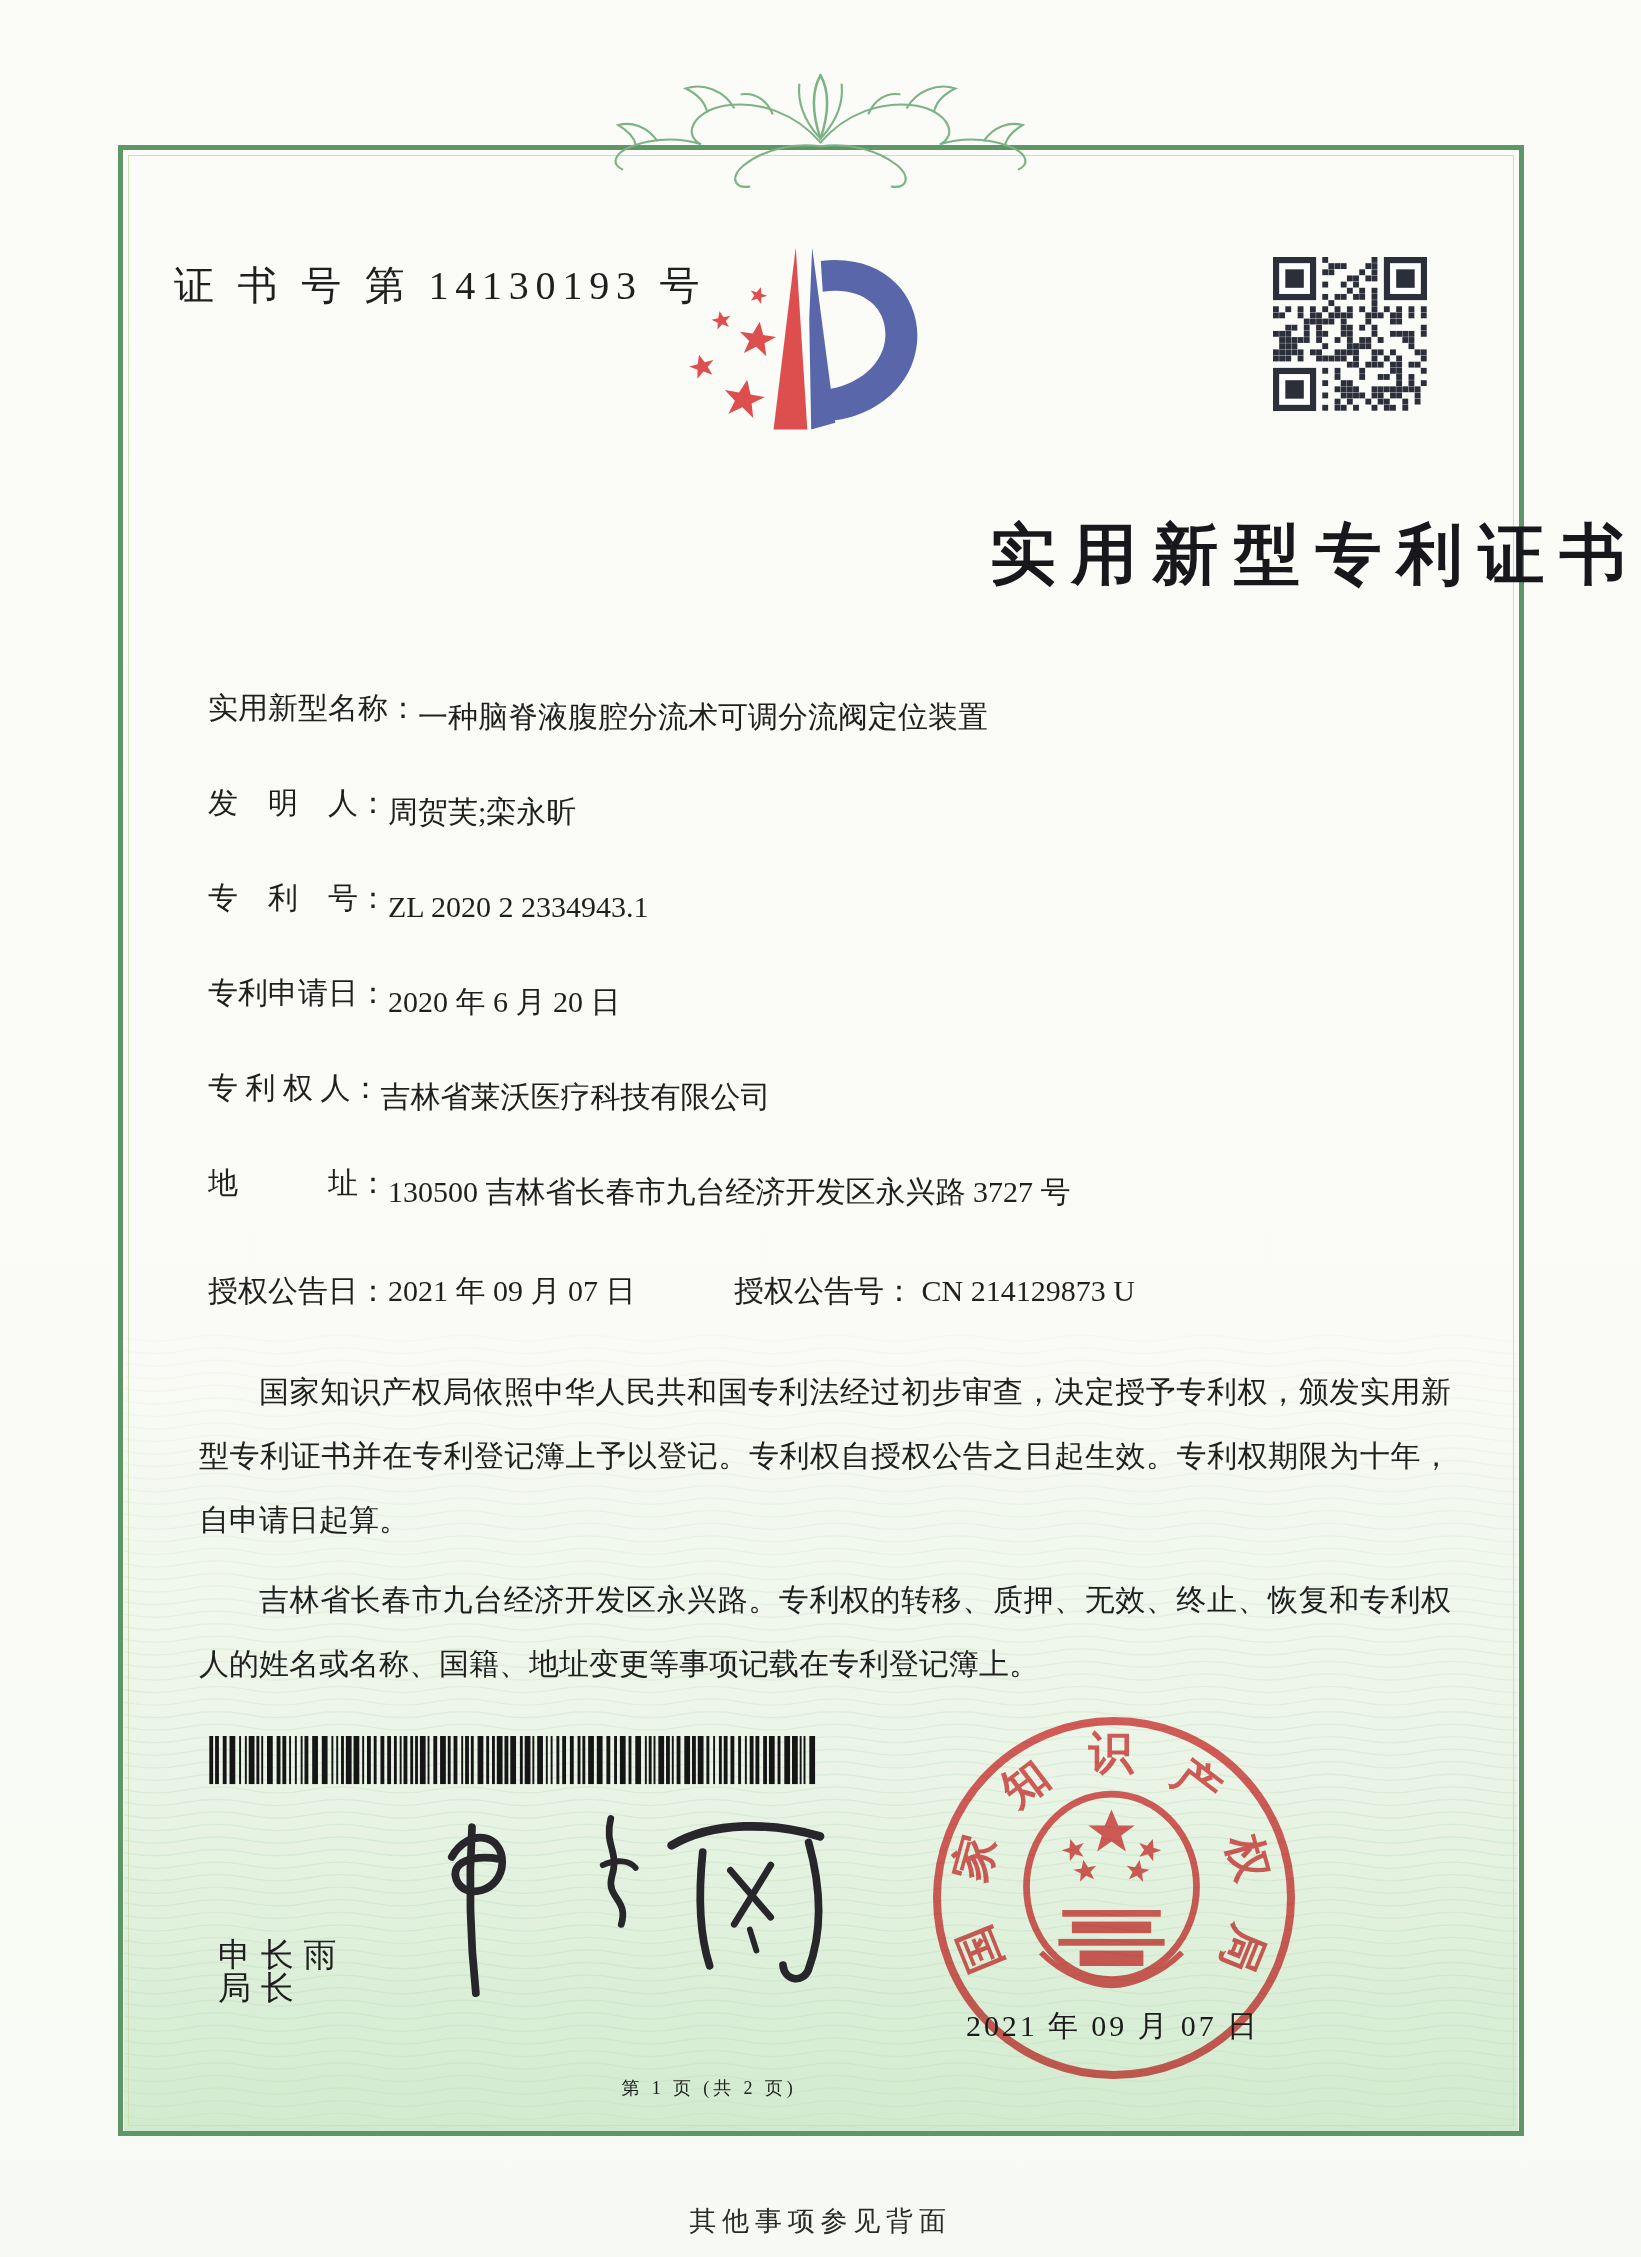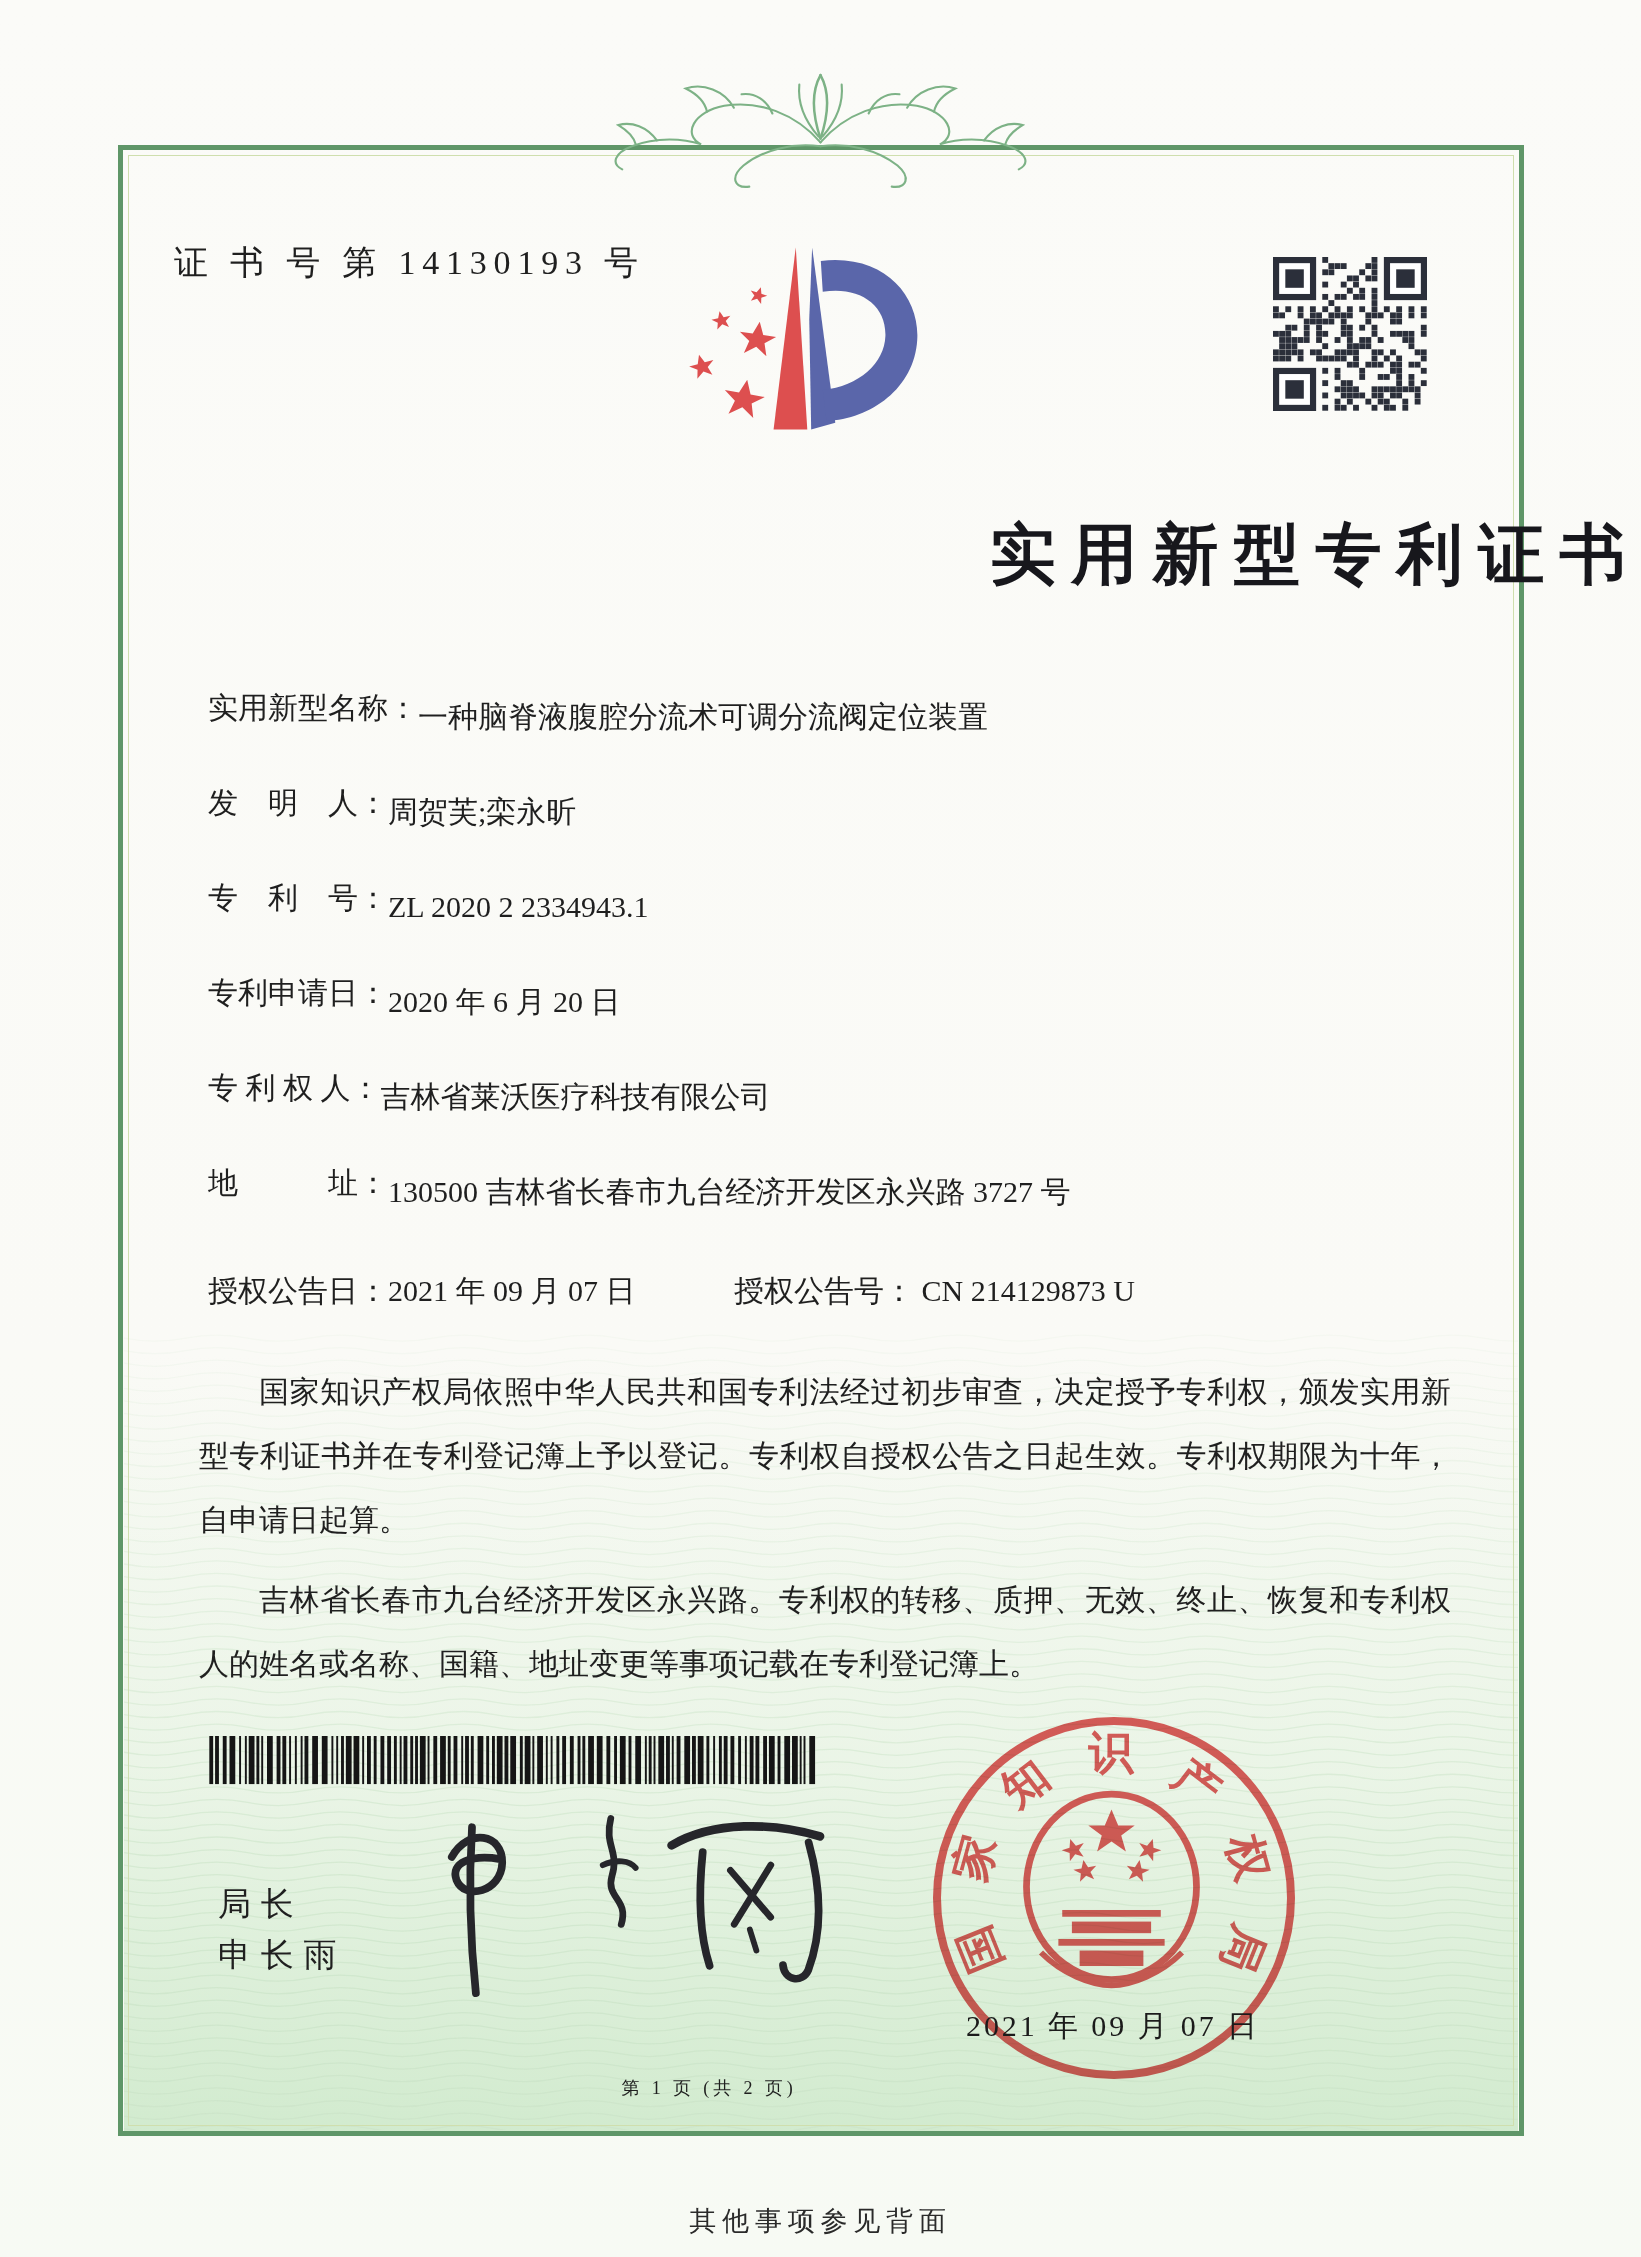--- a/index.html
+++ b/index.html
@@ -15,40 +15,40 @@
     background:linear-gradient(180deg,rgba(222,240,219,0) 0%,rgba(216,238,212,0.45) 55%,rgba(203,232,200,0.85) 100%);}
   .waves{left:124px;top:1332px;z-index:1;
     -webkit-mask-image:linear-gradient(180deg,rgba(0,0,0,0.10) 0%,rgba(0,0,0,0.45) 45%,rgba(0,0,0,0.95) 100%);
     mask-image:linear-gradient(180deg,rgba(0,0,0,0.10) 0%,rgba(0,0,0,0.45) 45%,rgba(0,0,0,0.95) 100%);}
   
   .frame{left:118px;top:145px;width:1406px;height:1991px;box-sizing:border-box;
     border:5.8px solid #5f9668;z-index:2;pointer-events:none;}
   .frame-inner{position:absolute;left:4.8px;top:4.8px;right:4.8px;bottom:4.8px;border:1.9px solid #cfdfae;}
   .ornament{left:589px;top:50px;z-index:3;}
   
-  .cert-no{left:174px;top:240px;font-size:34px;letter-spacing:6.8px;z-index:3;text-align:center;}
+  .cert-no{left:174px;top:258px;font-size:40px;letter-spacing:6.8px;z-index:3;text-align:center;}
   .logo{left:676px;top:232px;z-index:3;}
   .qr{left:1273px;top:257px;z-index:3;}
   .title{left:0;top:510px;width:1641px;text-align:right;font-size:66px;font-weight:700;
     letter-spacing:15.4px;z-index:3;color:#17171c;}
   
   .fields{left:208px;top:687px;width:1274px;z-index:3;}
   .frow{height:95px;font-size:30px;display:flex;align-items:flex-start;line-height:42px;}
   .flabel{white-space:pre;}
   .fvalue{white-space:pre-wrap;margin-top:9px;}
   .grant-row{left:208px;top:1350px;width:1284px;font-size:30px;z-index:3;display:flex;}
   .grant-right{position:absolute;left:526px;top:0;}
   
   .paras{left:183px;top:1344px;width:1284px;z-index:3;font-size:30px;line-height:64px;
     text-align:justify;}
   .paras p{margin:16px;text-indent:2em;}
   
   .barcode{left:208px;top:1736px;z-index:3;}
   
-  .signer-title{left:218px;top:1882px;font-size:33px;letter-spacing:9.7px;z-index:3;}
+  .signer-title{left:218px;top:1966px;font-size:33px;letter-spacing:9.7px;z-index:3;}
   .signer-name{left:218px;top:1933px;font-size:33px;letter-spacing:9.7px;z-index:3;}
   .signature{left:415px;top:1804px;z-index:4;}
   
   .seal{left:927px;top:1711px;width:369px;height:369px;z-index:4;mix-blend-mode:multiply;opacity:0.92;}
   .seal-ring{position:absolute;left:5.8px;top:5.8px;width:346px;height:346px;border:8.7px solid #e05050;border-radius:50%;}
   .seal-char{position:absolute;color:#e05050;font-size:45px;font-weight:700;z-index:2;font-family:"Liberation Sans","DejaVu Sans",sans-serif;}
   .seal-date{left:966px;top:2006px;font-size:30px;letter-spacing:2.9px;color:#1b1b1b;z-index:5;}
   
   .page-no{left:0;top:2076px;width:1418px;text-align:center;font-size:18px;letter-spacing:3.9px;z-index:3;}
   .back-note{left:0;top:2203px;width:1641px;text-align:center;font-size:27px;letter-spacing:5.8px;z-index:3;color:#2a2a2a;}

